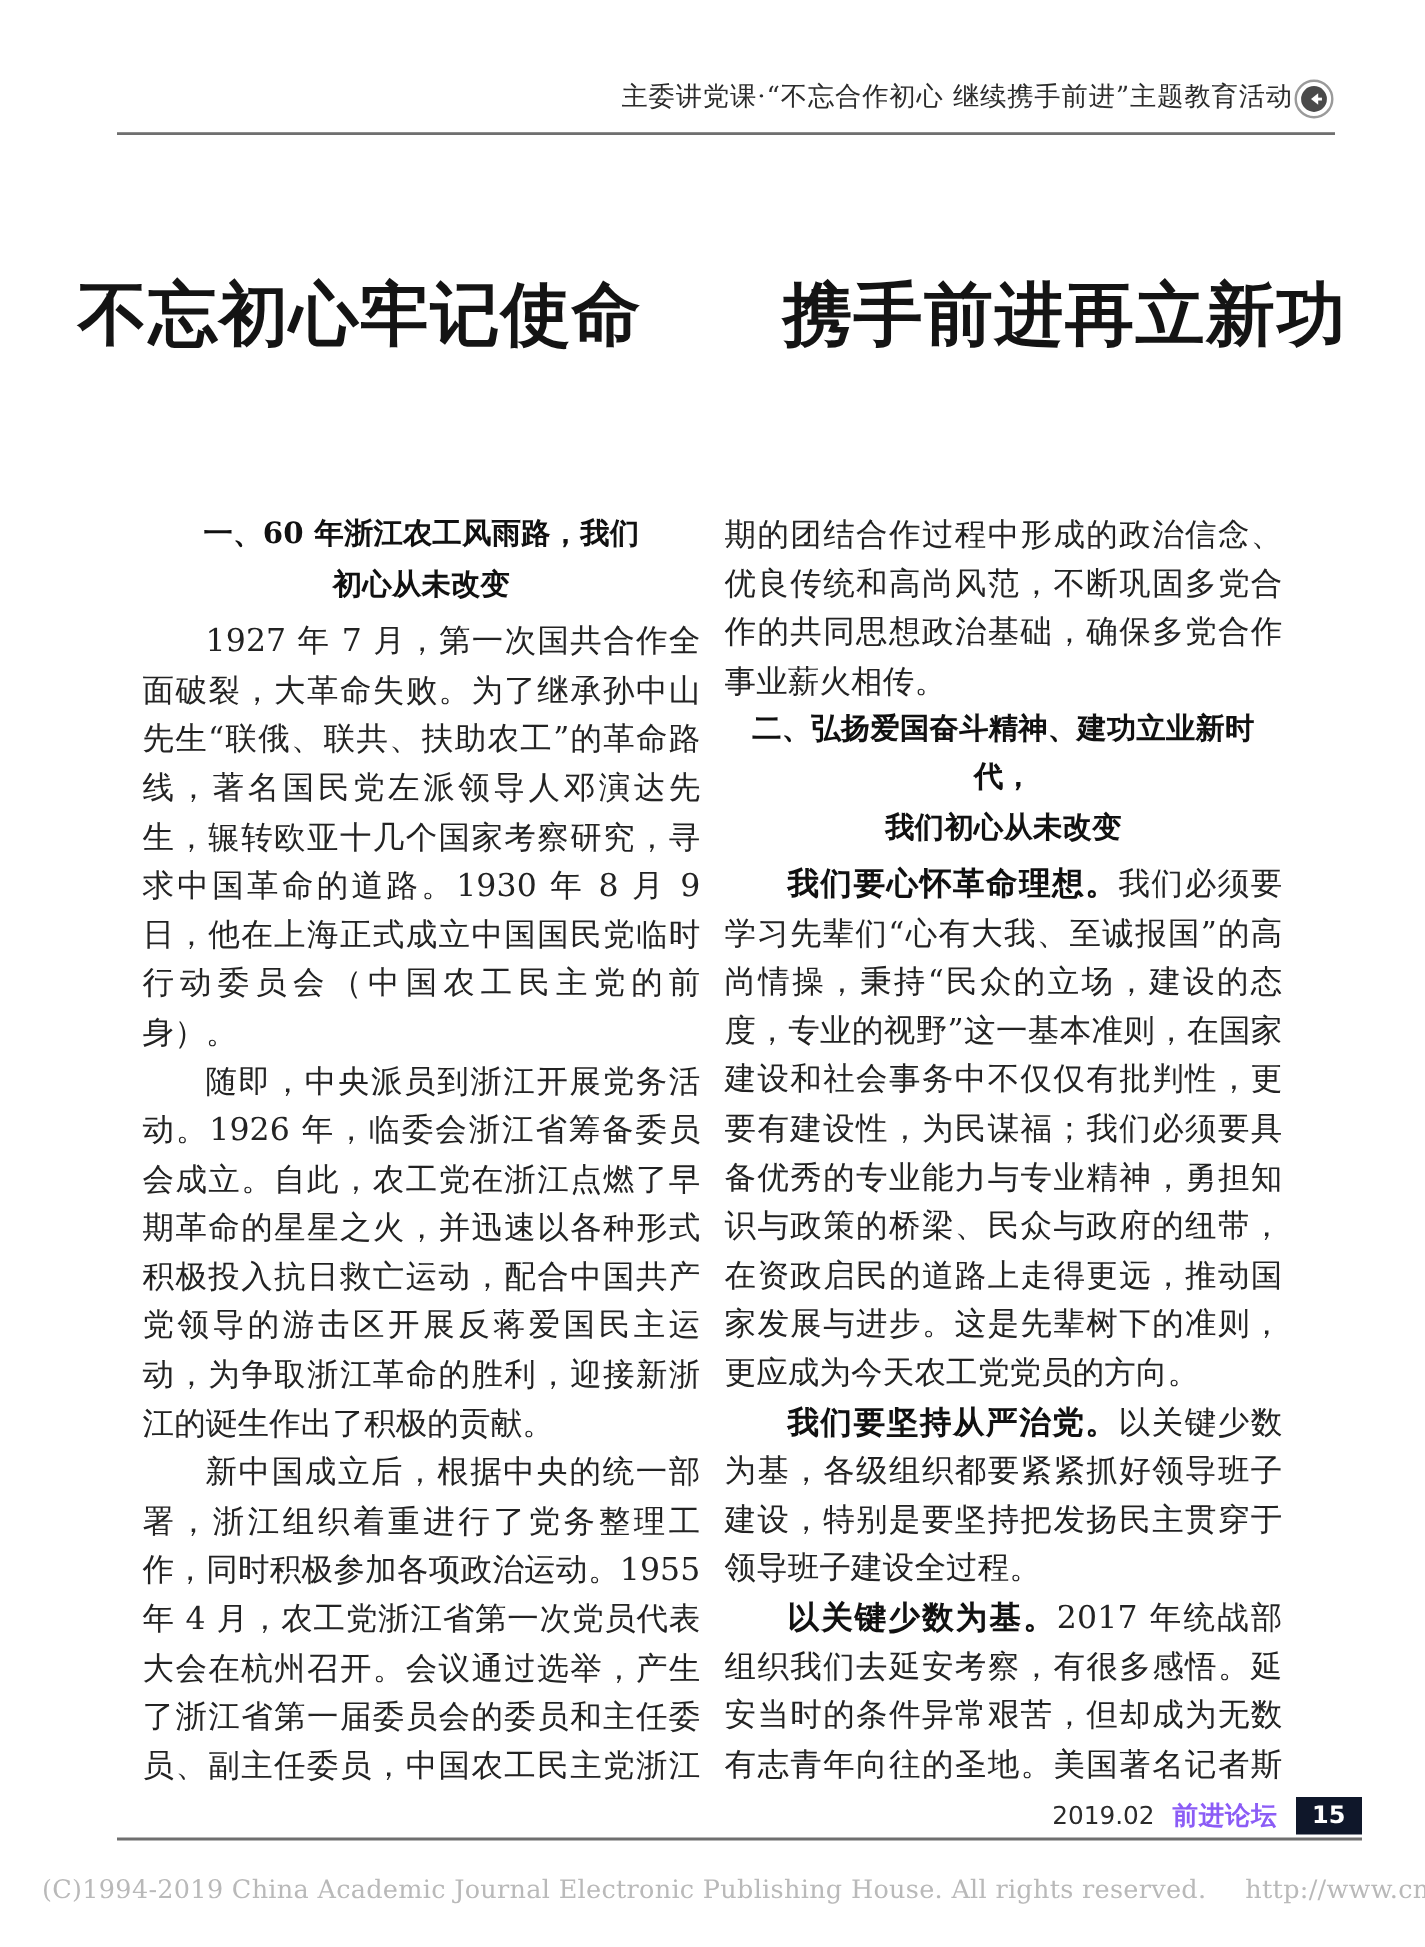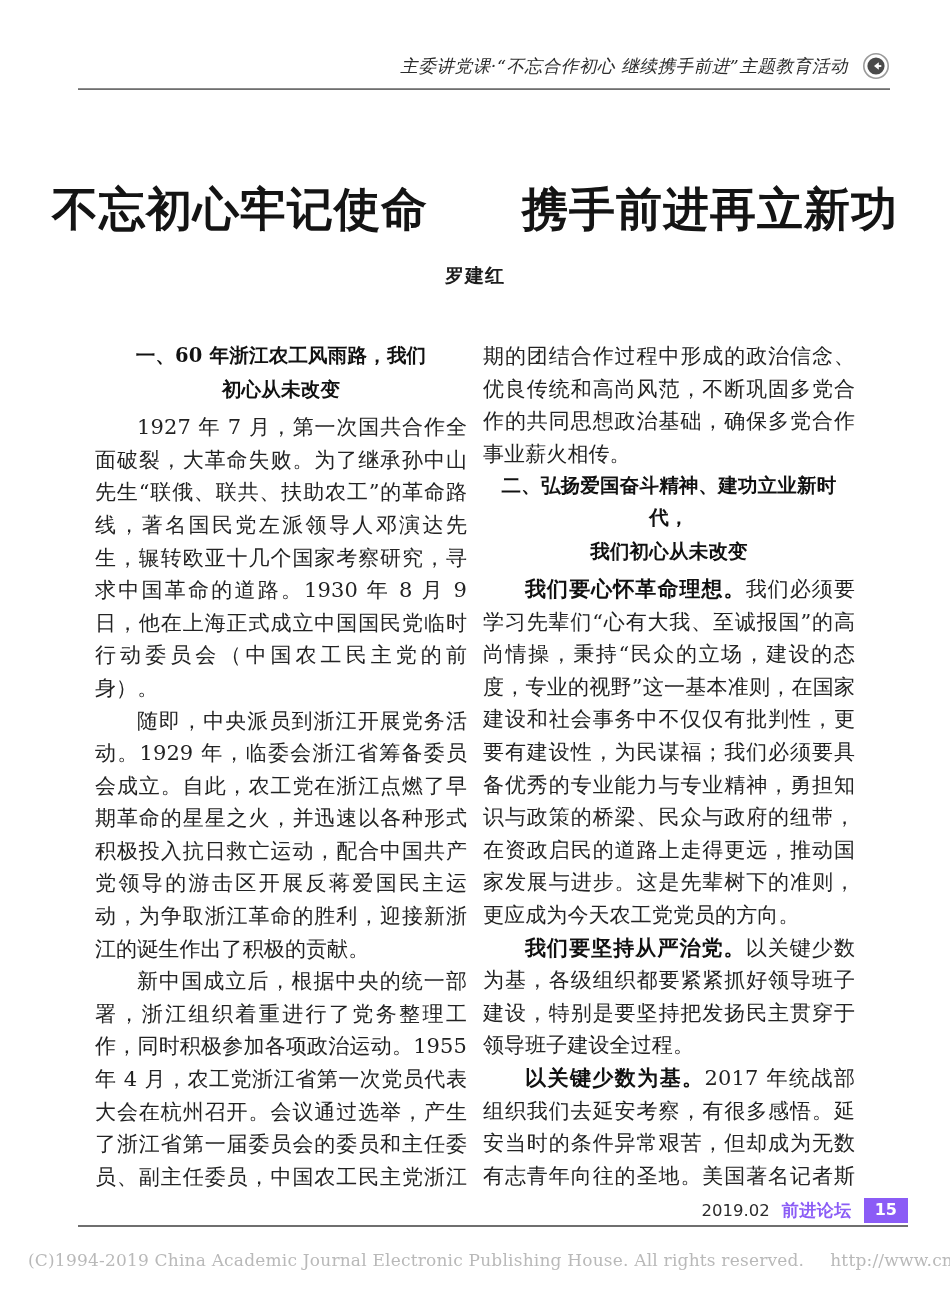--- a/index.html
+++ b/index.html
@@ -22,23 +22,20 @@
     left: 0;
     top: 52px;
     width: 950px;
     height: 48px;
   }
   .running-head-inner {
     position: absolute;
     right: 60px;
     top: 0;
     display: flex;
-    align-items: center;
-    gap: 14px;
-    font-style: italic;
   }
   .running-head-text {
     font-family: "DejaVu Serif", "Liberation Serif", serif;
     font-size: 17.5px;
     letter-spacing: 0.6px;
     color: #2b2b2b;
     white-space: nowrap;
   }
   .back-icon {
     width: 28px;
@@ -165,21 +162,21 @@
     color: #2b2b2b;
   }
   .footer-journal {
     font-family: "DejaVu Serif", "Liberation Serif", serif;
     font-weight: bold;
     font-size: 17px;
     color: #8b5cf6;
     letter-spacing: 0.5px;
   }
   .page-number {
-    background: #8b5cf6;
+    background: #0f172a;
     color: #ffffff;
     font-family: "DejaVu Sans", "Liberation Sans", sans-serif;
     font-weight: bold;
     font-size: 16px;
     padding: 4px 11px 5px 11px;
     line-height: 1;
     display: inline-block;
   }
 
   
@@ -208,31 +205,30 @@
         <path d="M16.8 10.2 L12.0 14 L16.8 17.8 Z" fill="#ffffff"></path>
         <rect x="15.3" y="13.1" width="4.0" height="1.9" fill="#ffffff"></rect>
       </svg>
     </span>
   </div>
   <div class="head-rule"></div>
 </div>
 
 <div class="title-block">
   <h1 class="doc-title">不忘初心牢记使命　　携手前进再立新功</h1>
-  <div class="doc-author">罗建红</div>
 </div>
 
 <div class="columns">
 
   <div class="col col-left">
     <div class="sec-heading">一、60 年浙江农工风雨路，我们</div>
     <div class="sec-heading second-line">初心从未改变</div>
 
     <p class="body-par">1927 年 7 月，第一次国共合作全面破裂，大革命失败。为了继承孙中山先生“联俄、联共、扶助农工”的革命路线，著名国民党左派领导人邓演达先生，辗转欧亚十几个国家考察研究，寻求中国革命的道路。1930 年 8 月 9 日，他在上海正式成立中国国民党临时行动委员会（中国农工民主党的前身）。</p>
-    <p class="body-par">随即，中央派员到浙江开展党务活动。1929 年，临委会浙江省筹备委员会成立。自此，农工党在浙江点燃了早期革命的星星之火，并迅速以各种形式积极投入抗日救亡运动，配合中国共产党领导的游击区开展反蒋爱国民主运动，为争取浙江革命的胜利，迎接新浙江的诞生作出了积极的贡献。</p>
+    <p class="body-par">随即，中央派员到浙江开展党务活动。1926 年，临委会浙江省筹备委员会成立。自此，农工党在浙江点燃了早期革命的星星之火，并迅速以各种形式积极投入抗日救亡运动，配合中国共产党领导的游击区开展反蒋爱国民主运动，为争取浙江革命的胜利，迎接新浙江的诞生作出了积极的贡献。</p>
     <p class="body-par">新中国成立后，根据中央的统一部署，浙江组织着重进行了党务整理工作，同时积极参加各项政治运动。1955 年 4 月，农工党浙江省第一次党员代表大会在杭州召开。会议通过选举，产生了浙江省第一届委员会的委员和主任委员、副主任委员，中国农工民主党浙江省委员会正式诞生。这标志着农工党事业在浙江大地翻开了新的篇章。伴随着祖国的发展和多党合作事业的日益兴旺，省委会一步一个脚印，逐步成熟壮大，组织已覆盖全省各地市，党员过万名。</p>
 
   </div>
 
   <div class="col col-right">
     <p class="body-par cont">期的团结合作过程中形成的政治信念、优良传统和高尚风范，不断巩固多党合作的共同思想政治基础，确保多党合作事业薪火相传。</p>
 
     <div class="sec-heading">二、弘扬爱国奋斗精神、建功立业新时代，</div>
     <div class="sec-heading second-line">我们初心从未改变</div>
 

